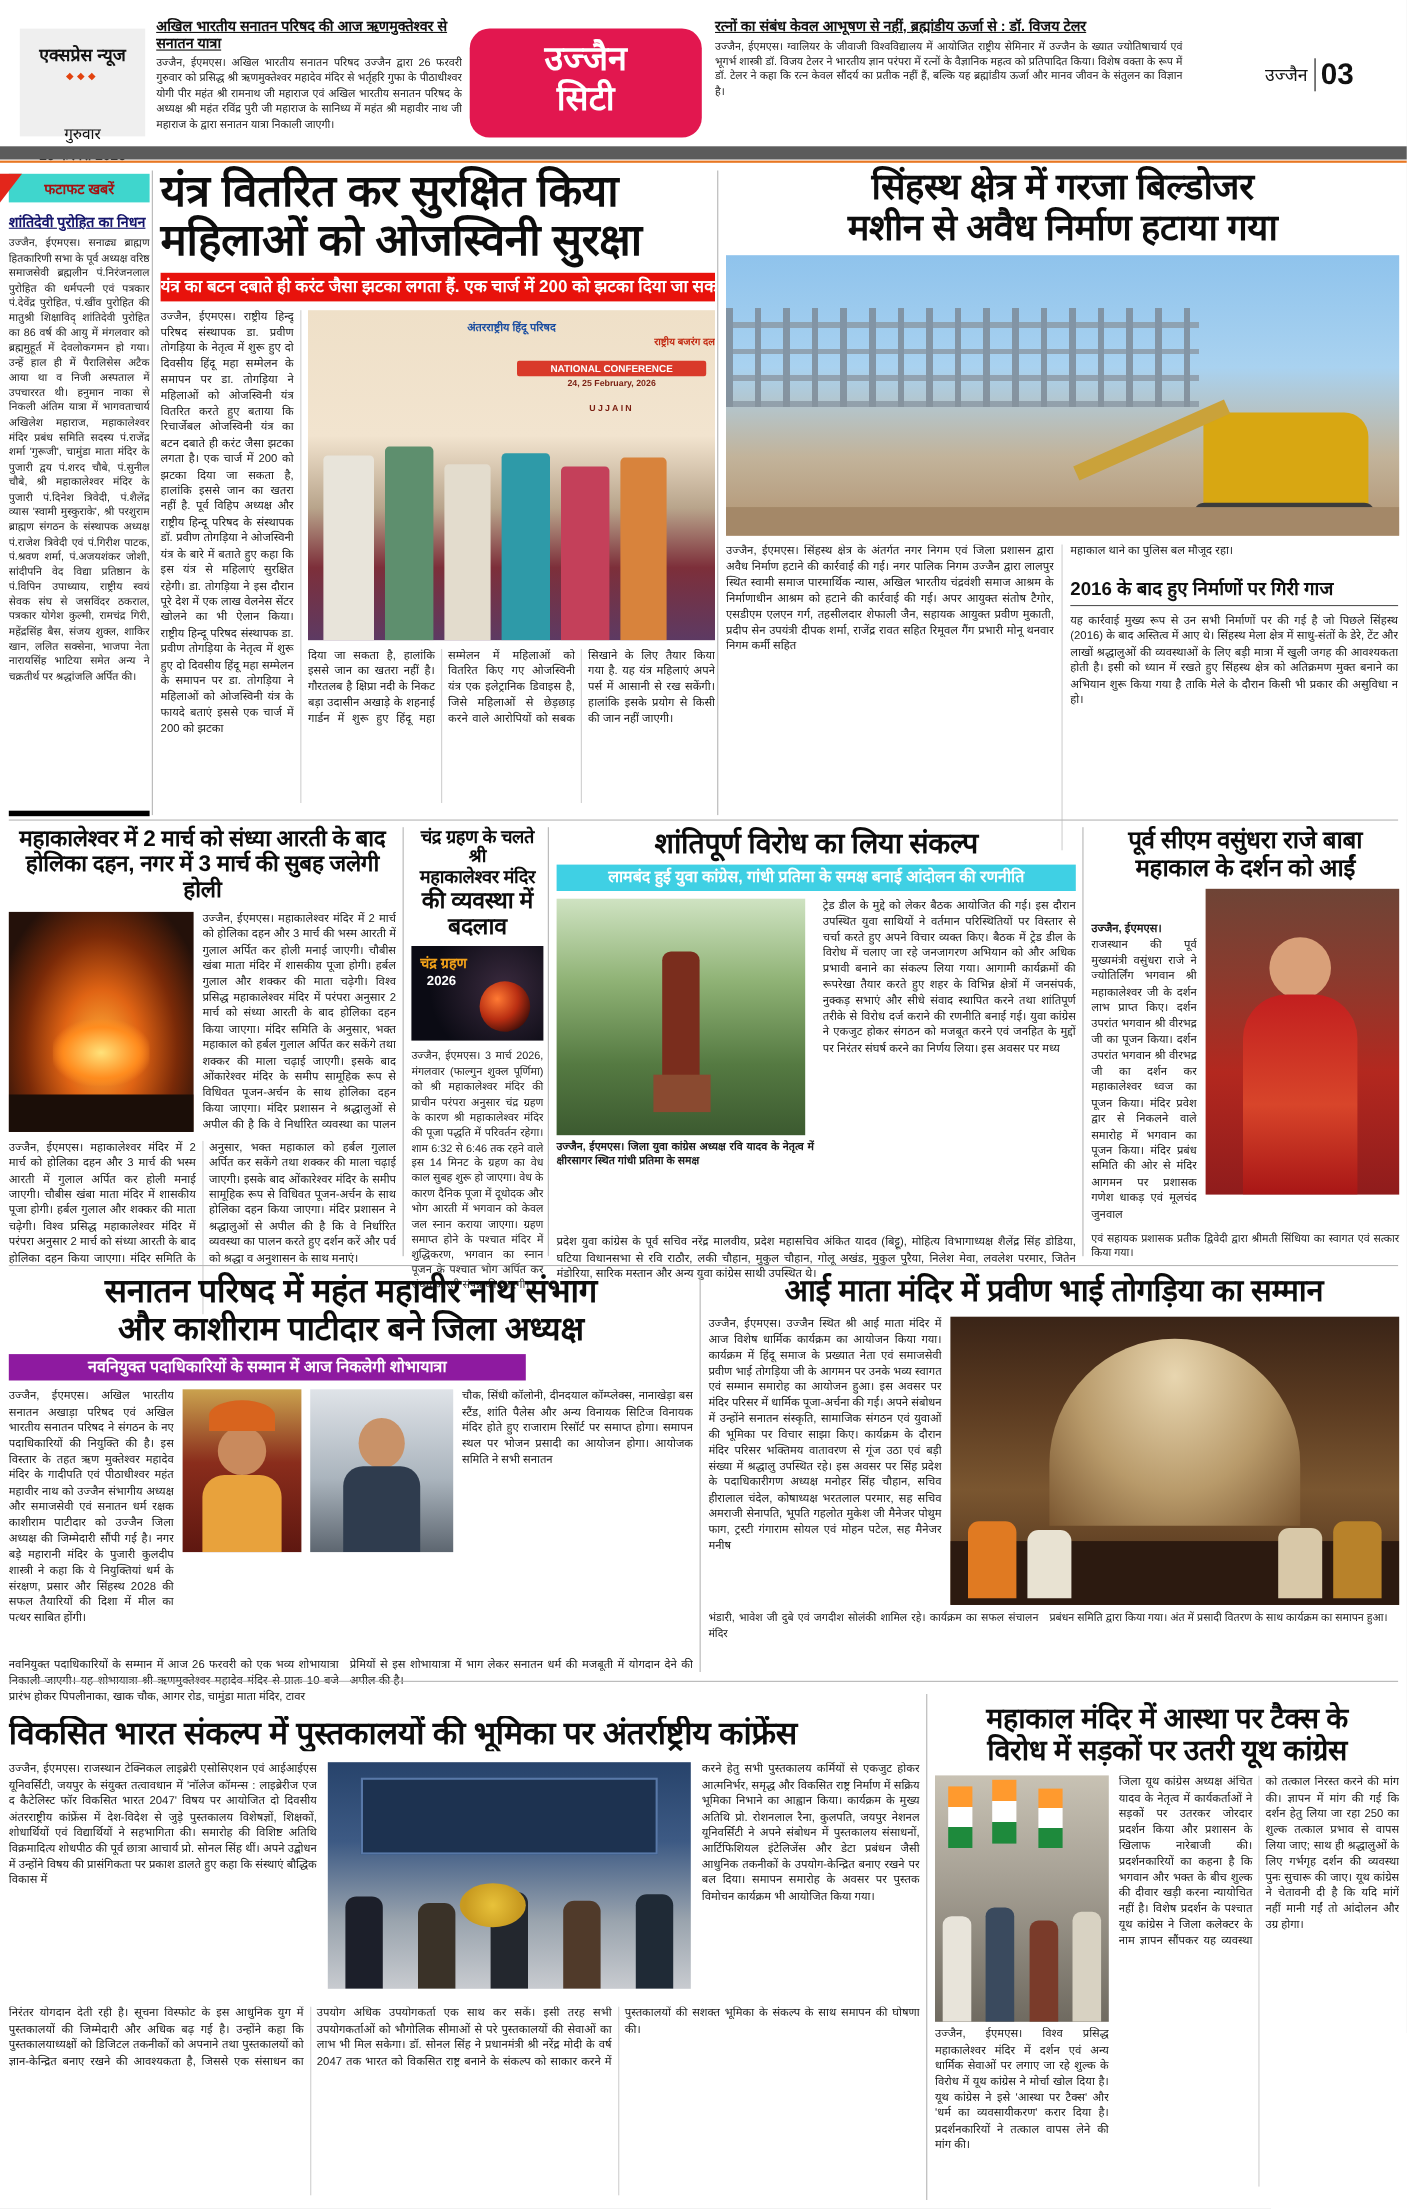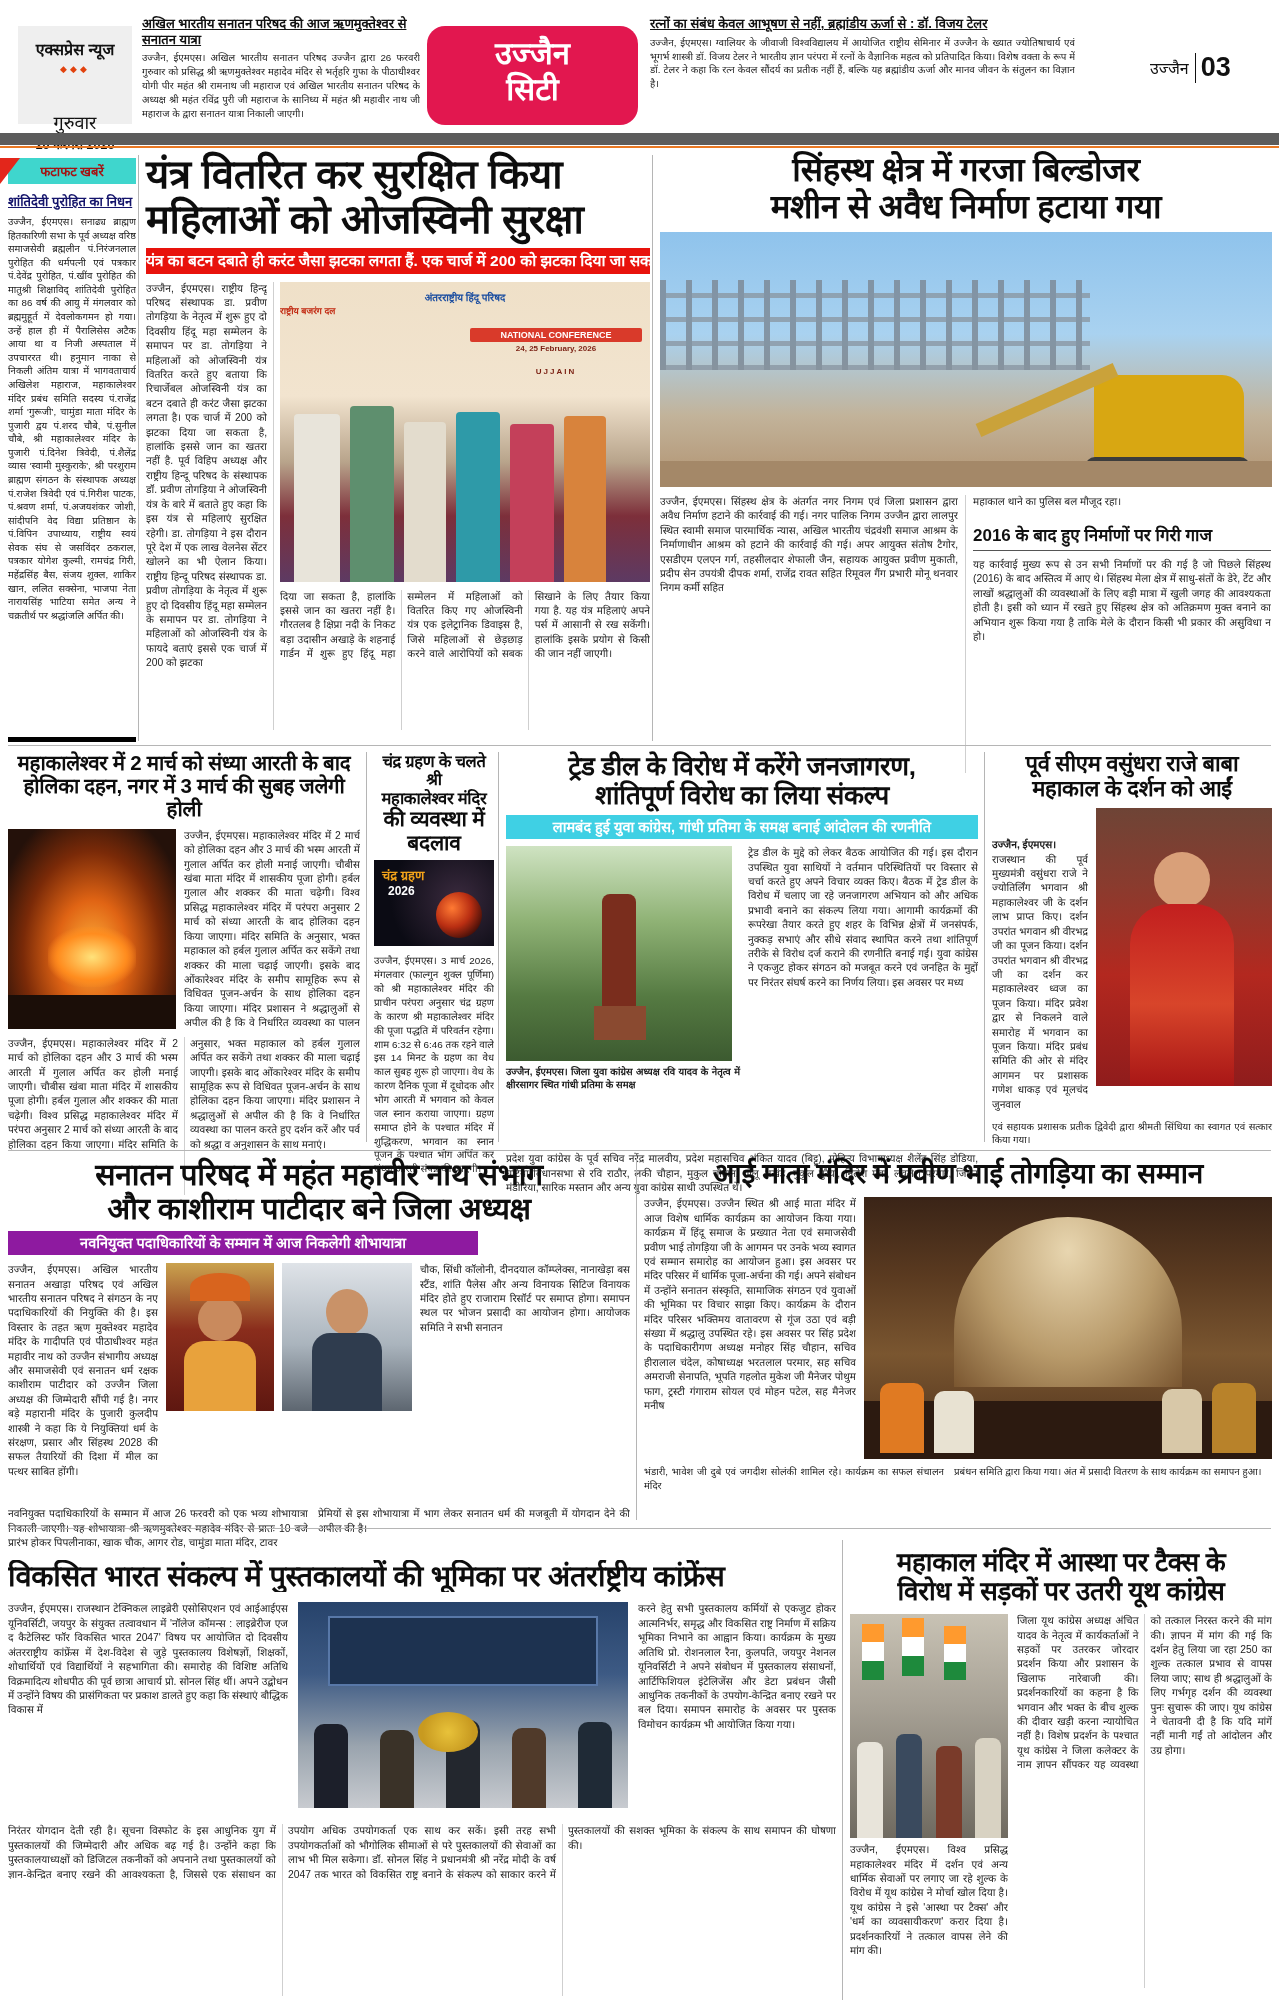--- a/index.html
+++ b/index.html
@@ -23,21 +23,21 @@
   .fig{position:absolute;border-radius:4px 4px 0 0;}
 </style>
 </head>
 <body>
 
 <div id="page">
 
   <div class="abs" style="left:18px;top:26px;width:114px;height:98px;background:#efefef;text-align:center;padding-top:12px;">
     <div style="font-size:16px;font-weight:800;">एक्सप्रेस न्यूज</div>
     <div style="font-size:9px;color:#e2420e;letter-spacing:3px;margin:4px 0;">◆◆◆</div>
-    <div style="font-size:18px;margin-top:36px;">गुरुवार</div>
+    <div style="font-size:14px;margin-top:36px;">गुरुवार</div>
     <div style="font-size:12.5px;font-weight:700;margin-top:2px;">26 फरवरी 2026</div>
   </div>
 
   <div class="abs" style="left:142px;top:16px;width:278px;">
     <div class="brief-head">अखिल भारतीय सनातन परिषद की आज ऋणमुक्तेश्वर से सनातन यात्रा</div>
     <div class="brief-body" style="height:78px;overflow:hidden;">उज्जैन, ईएमएस। अखिल भारतीय सनातन परिषद उज्जैन द्वारा 26 फरवरी गुरुवार को प्रसिद्ध श्री ऋणमुक्तेश्वर महादेव मंदिर से भर्तृहरि गुफा के पीठाधीश्वर योगी पीर महंत श्री रामनाथ जी महाराज एवं अखिल भारतीय सनातन परिषद के अध्यक्ष श्री महंत रविंद्र पुरी जी महाराज के सानिध्य में महंत श्री महावीर नाथ जी महाराज के द्वारा सनातन यात्रा निकाली जाएगी।</div>
   </div>
 
   <div class="abs" style="left:427px;top:26px;width:211px;height:99px;background:#e2174f;border-radius:18px;color:#fff;text-align:center;padding-top:10px;">
     <div style="font-size:31px;font-weight:800;line-height:1.15;">उज्जैन</div>
@@ -71,21 +71,21 @@
   <div class="abs" style="left:146px;top:152px;width:504px;">
     <div class="hl" style="font-size:40px;">यंत्र वितरित कर सुरक्षित किया</div>
     <div class="hl" style="font-size:40px;">महिलाओं को ओजस्विनी सुरक्षा</div>
     <div class="band" style="background:#e8120c;font-size:15.5px;height:26px;line-height:26px;margin-top:6px;">यंत्र का बटन दबाते ही करंट जैसा झटका लगता हैं. एक चार्ज में 200 को झटका दिया जा सकता है</div>
     <div style="display:flex;margin-top:8px;">
       <div class="body-txt" style="width:121px;height:448px;flex:none;">उज्जैन, ईएमएस। राष्ट्रीय हिन्दू परिषद संस्थापक डा. प्रवीण तोगड़िया के नेतृत्व में शुरू हुए दो दिवसीय हिंदू महा सम्मेलन के समापन पर डा. तोगड़िया ने महिलाओं को ओजस्विनी यंत्र वितरित करते हुए बताया कि रिचार्जेबल ओजस्विनी यंत्र का बटन दबाते ही करंट जैसा झटका लगता है। एक चार्ज में 200 को झटका दिया जा सकता है, हालांकि इससे जान का खतरा नहीं है. पूर्व विहिप अध्यक्ष और राष्ट्रीय हिन्दू परिषद के संस्थापक डॉ. प्रवीण तोगड़िया ने ओजस्विनी यंत्र के बारे में बताते हुए कहा कि इस यंत्र से महिलाएं सुरक्षित रहेगी। डा. तोगड़िया ने इस दौरान पूरे देश में एक लाख वेलनेस सेंटर खोलने का भी ऐलान किया। राष्ट्रीय हिन्दू परिषद संस्थापक डा. प्रवीण तोगड़िया के नेतृत्व में शुरू हुए दो दिवसीय हिंदू महा सम्मेलन के समापन पर डा. तोगड़िया ने महिलाओं को ओजस्विनी यंत्र के फायदे बताएं इससे एक चार्ज में 200 को झटका</div>
       <div style="width:1px;background:#cfcfcf;margin:0 6px;flex:none;"></div>
       <div style="width:370px;flex:none;">
         <div class="photo" style="width:370px;height:300px;background:linear-gradient(180deg,#efe0c8 0%,#f2e4cf 38%,#b8a48b 60%,#7d2f3a 78%,#5d3a63 100%);">
           <div class="strip" style="top:8px;text-align:center;color:#1c4ea0;font-size:10px;font-weight:700;">अंतरराष्ट्रीय हिंदू परिषद</div>
-          <div class="strip" style="top:22px;text-align:left;color:#c22a12;font-size:9px;font-weight:700;">राष्ट्रीय बजरंग दल</div>
+          <div class="strip" style="top:22px;text-align:right;color:#c22a12;font-size:9px;font-weight:700;">राष्ट्रीय बजरंग दल</div>
           <div class="strip" style="top:46px;left:190px;right:8px;background:#d93a2a;color:#fff;font-size:9px;font-weight:800;text-align:center;padding:2px 0;border-radius:2px;">NATIONAL CONFERENCE</div>
           <div class="strip" style="top:62px;left:190px;right:8px;color:#7a1f12;font-size:8px;font-weight:700;text-align:center;">24, 25 February, 2026</div>
           <div class="strip" style="top:85px;left:190px;right:8px;color:#7a1f12;font-size:8px;font-weight:700;text-align:center;letter-spacing:2px;">UJJAIN</div>
           <div class="fig" style="left:14px;bottom:0;width:46px;height:168px;background:#e8e4da;"></div>
           <div class="fig" style="left:70px;bottom:0;width:44px;height:176px;background:#5e8f6e;"></div>
           <div class="fig" style="left:124px;bottom:0;width:42px;height:160px;background:#e3dccd;"></div>
           <div class="fig" style="left:176px;bottom:0;width:44px;height:170px;background:#2e9aa8;"></div>
           <div class="fig" style="left:230px;bottom:0;width:44px;height:158px;background:#c4405a;"></div>
           <div class="fig" style="left:284px;bottom:0;width:42px;height:166px;background:#d8833c;"></div>
         </div>
@@ -141,21 +141,20 @@
     <div class="photo" style="width:120px;height:86px;margin-top:6px;background:radial-gradient(circle at 70% 45%,#3a2a3e 0%,#0b0b14 70%);">
       <div style="position:absolute;left:8px;top:6px;font-size:13px;font-weight:800;color:#f2a21a;">चंद्र ग्रहण</div>
       <div style="position:absolute;left:14px;top:24px;font-size:12px;font-weight:700;color:#fff;">2026</div>
       <div style="position:absolute;right:12px;bottom:8px;width:46px;height:46px;border-radius:50%;background:radial-gradient(circle at 35% 35%,#ff7a33 0%,#b92e12 45%,#3d0d08 80%);"></div>
     </div>
     <div class="body-txt" style="font-size:9.9px;margin-top:8px;height:228px;">उज्जैन, ईएमएस। 3 मार्च 2026, मंगलवार (फाल्गुन शुक्ल पूर्णिमा) को श्री महाकालेश्वर मंदिर की प्राचीन परंपरा अनुसार चंद्र ग्रहण के कारण श्री महाकालेश्वर मंदिर की पूजा पद्धति में परिवर्तन रहेगा। शाम 6:32 से 6:46 तक रहने वाले इस 14 मिनट के ग्रहण का वेध काल सुबह शुरू हो जाएगा। वेध के कारण दैनिक पूजा में दूधोदक और भोग आरती में भगवान को केवल जल स्नान कराया जाएगा। ग्रहण समाप्त होने के पश्चात मंदिर में शुद्धिकरण, भगवान का स्नान पूजन के पश्चात भोग अर्पित कर संध्या आरती संपन्न की जाएगी।</div>
   </div>
   <div class="abs vrule" style="left:498px;top:752px;height:390px;"></div>
 
   <div class="abs" style="left:506px;top:752px;width:472px;height:390px;">
-    <div class="hl ctr" style="font-size:26px;">ट्रेड डील के विरोध में करेंगे जनजागरण,</div>
     <div class="hl ctr" style="font-size:26px;">शांतिपूर्ण विरोध का लिया संकल्प</div>
     <div class="band" style="background:#3fd0e4;font-size:14.5px;height:24px;line-height:24px;margin-top:5px;">लामबंद हुई युवा कांग्रेस, गांधी प्रतिमा के समक्ष बनाई आंदोलन की रणनीति</div>
     <div style="display:flex;margin-top:7px;">
       <div style="width:234px;flex:none;">
         <div class="photo" style="width:226px;height:215px;background:linear-gradient(180deg,#cfe3c2 0%,#8fb275 35%,#557a42 70%,#3c5a30 100%);">
           <div style="position:absolute;left:96px;top:48px;width:34px;height:120px;background:#7a2d1d;border-radius:8px 8px 2px 2px;"></div>
           <div style="position:absolute;left:88px;top:160px;width:52px;height:34px;background:#8a4a30;"></div>
         </div>
         <div class="caption" style="font-weight:700;margin-top:4px;">उज्जैन, ईएमएस। जिला युवा कांग्रेस अध्यक्ष रवि यादव के नेतृत्व में क्षीरसागर स्थित गांधी प्रतिमा के समक्ष</div>
       </div>

